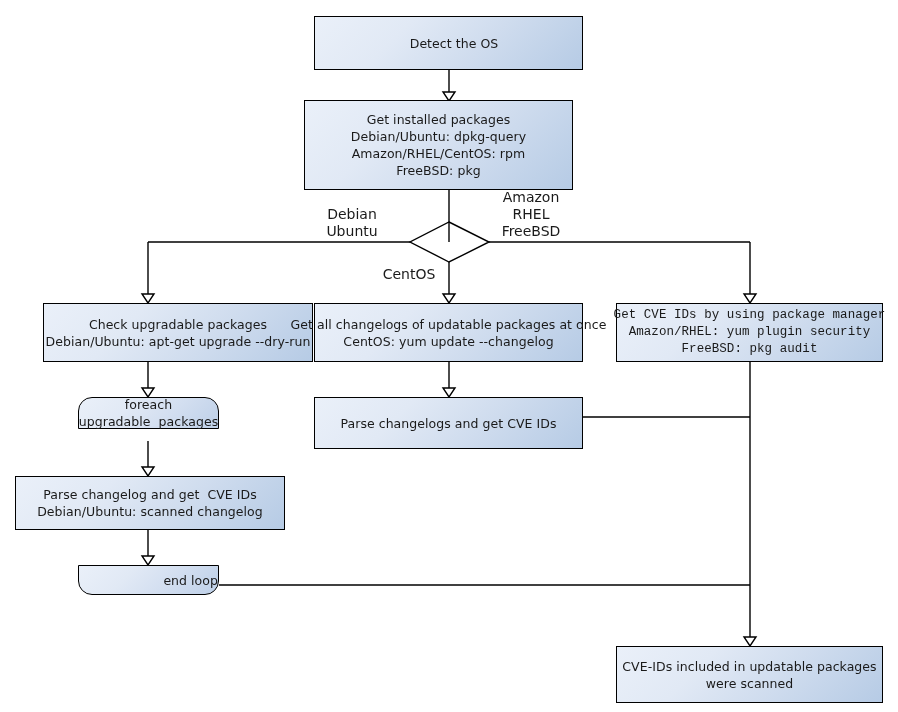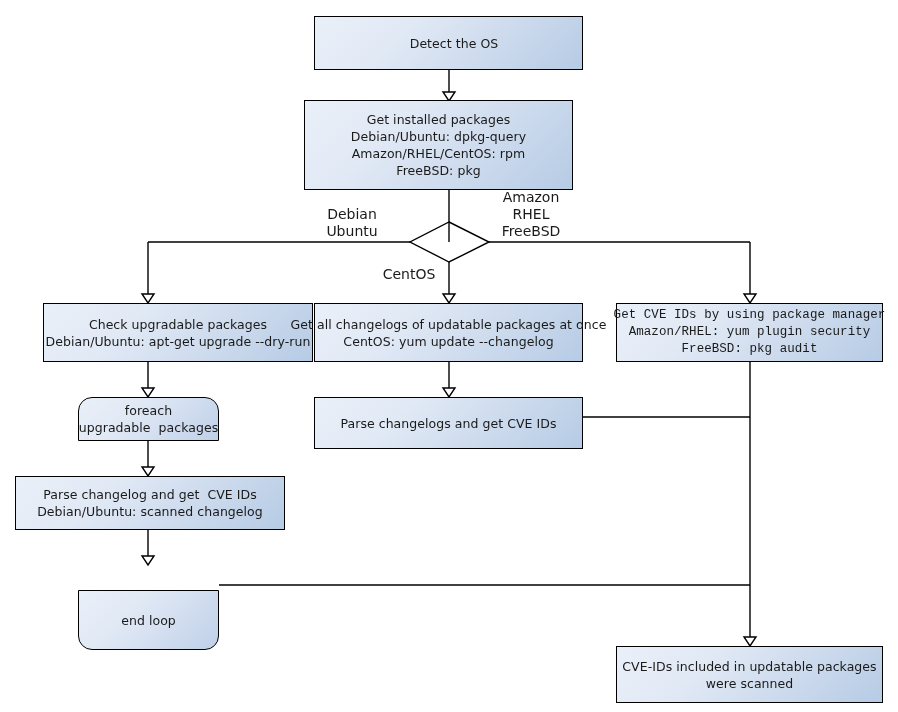--- a/index.html
+++ b/index.html
@@ -143,35 +143,35 @@
     <span>Get all changelogs of updatable packages at once
 CentOS: yum update --changelog</span>
   </div>
 
   <div class="node rect" style="left:616px; top:303px; width:267px; height:59px;font-family:Liberation Mono, monospace;">
     <span>Get CVE IDs by using package manager
 Amazon/RHEL: yum plugin security
 FreeBSD: pkg audit</span>
   </div>
 
-  <div class="node loop-start" style="left:78px; top:397px; width:141px; height:44px;">
+  <div class="node loop-start" style="left:78px; top:397px; width:141px; height:32px;">
     <span>foreach
 upgradable  packages</span>
   </div>
 
   <div class="node rect" style="left:314px; top:397px; width:269px; height:52px;">
     <span>Parse changelogs and get CVE IDs</span>
   </div>
 
   <div class="node rect" style="left:15px; top:476px; width:270px; height:54px;">
     <span>Parse changelog and get  CVE IDs
 Debian/Ubuntu: scanned changelog</span>
   </div>
 
-  <div class="node loop-end" style="left:78px; top:590px; width:141px; height:60px;">
+  <div class="node loop-end" style="left:78px; top:565px; width:141px; height:30px;justify-content:flex-end;">
     <span>end loop</span>
   </div>
 
   <div class="node rect" style="left:616px; top:646px; width:267px; height:57px;">
     <span>CVE-IDs included in updatable packages
 were scanned</span>
   </div>
 
   <div class="edge-label" style="left:318px; top:206px; width:68px; text-align:center;">Debian
 Ubuntu</div>

